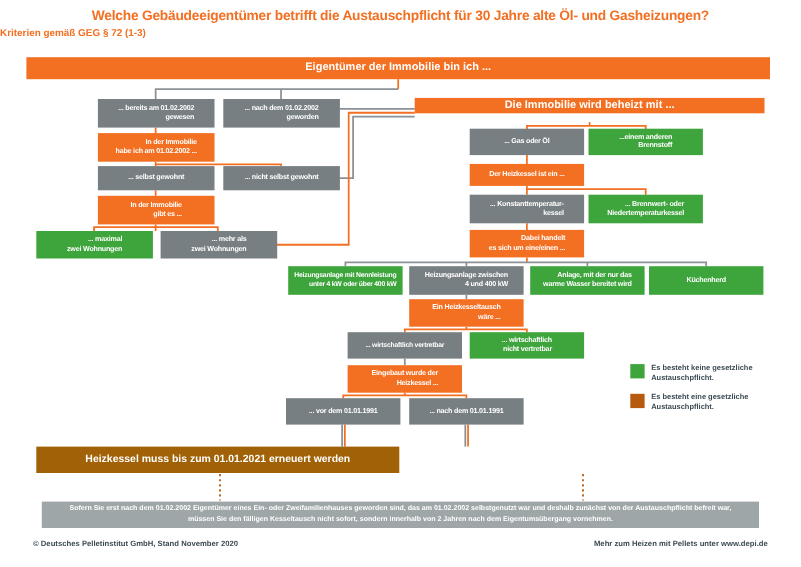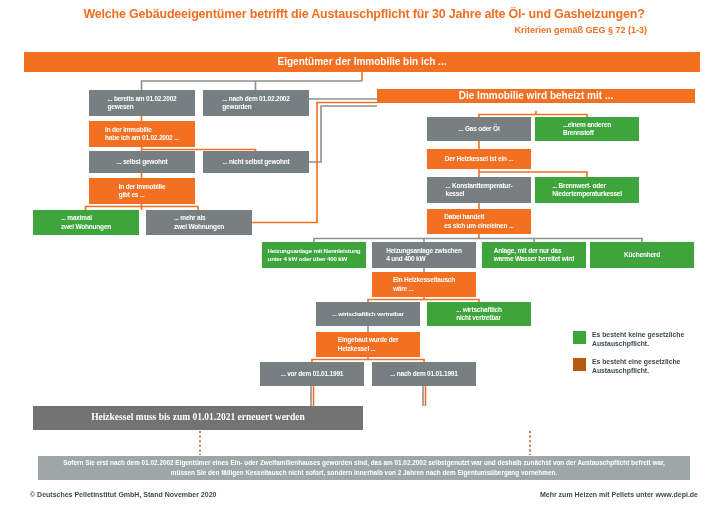--- a/index.html
+++ b/index.html
@@ -5,34 +5,34 @@
   html,body{margin:0;padding:0;background:#fff;}
   #canvas{
     position:relative;width:728px;height:515px;background:#ffffff;overflow:hidden;
     font-family:"Liberation Sans",sans-serif;
   }
   .title{
     position:absolute;top:7px;left:0;width:728px;text-align:center;
     color:#f36f21;font-weight:bold;font-size:12.5px;letter-spacing:-0.2px;
   }
   .subtitle{
-    position:absolute;top:25px;left:0;width:647px;text-align:right;
+    position:absolute;top:25px;left:0;width:728px;text-align:left;
     color:#f36f21;font-weight:bold;font-size:9px;
   }
   svg.lines{position:absolute;left:0;top:0;z-index:1;}
   .node{
     position:absolute;z-index:2;display:flex;align-items:center;justify-content:center;
-    text-align:left;color:#ffffff;font-weight:bold;font-size:6.5px;line-height:1.25;
+    text-align:right;color:#ffffff;font-weight:bold;font-size:6.5px;line-height:1.25;
     letter-spacing:-0.2px;white-space:pre-line;box-sizing:border-box;padding:1px 2px;
   }
   .node.banner{background:#f36f21;font-size:10px;letter-spacing:0;}
   .node.question{background:#f36f21;}
   .node.option{background:#787f82;}
   .node.ok{background:#3ea53c;}
-  .node.result{background:#737373;font-size:9.5px;letter-spacing:0;font-family:Liberation Serif, serif;}
+  .node.result{background:#a16207;font-size:9.5px;letter-spacing:0;}
   .legend{position:absolute;z-index:2;}
   .legend-item{position:absolute;display:flex;align-items:flex-start;}
   .legend-swatch{width:13px;height:13px;margin-right:6px;flex:0 0 auto;}
   .legend-swatch.green{background:#3ea53c;}
   .legend-swatch.brown{background:#b65a10;}
   .legend-label{
     width:125px;color:#3c4a52;font-weight:bold;font-size:6.8px;line-height:1.3;
   }
   .footnote{
     position:absolute;left:38px;top:456px;width:652px;height:24px;z-index:2;

